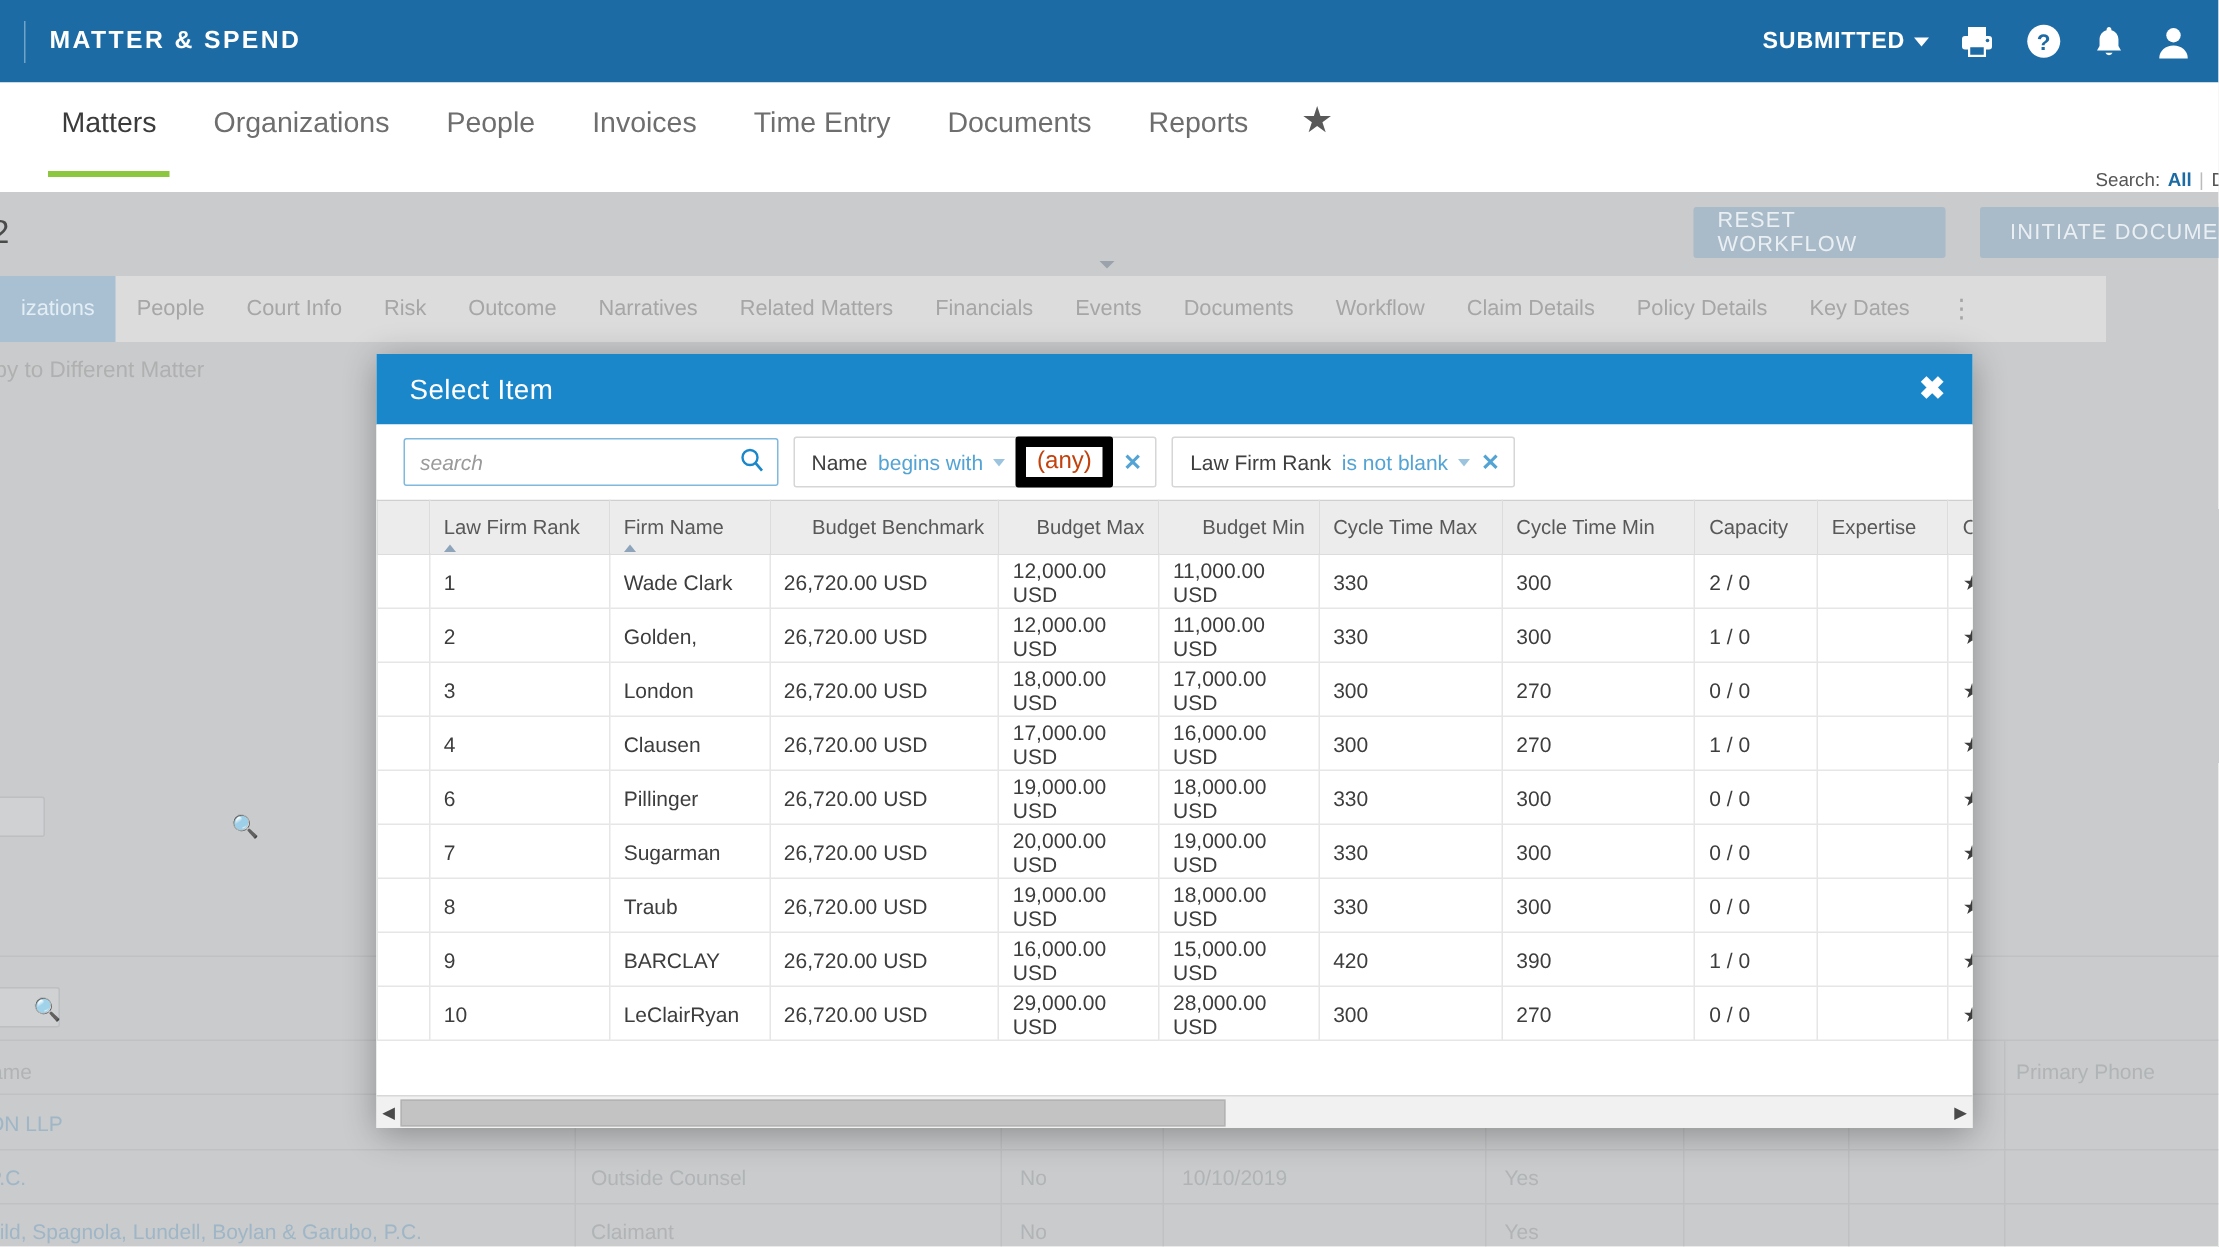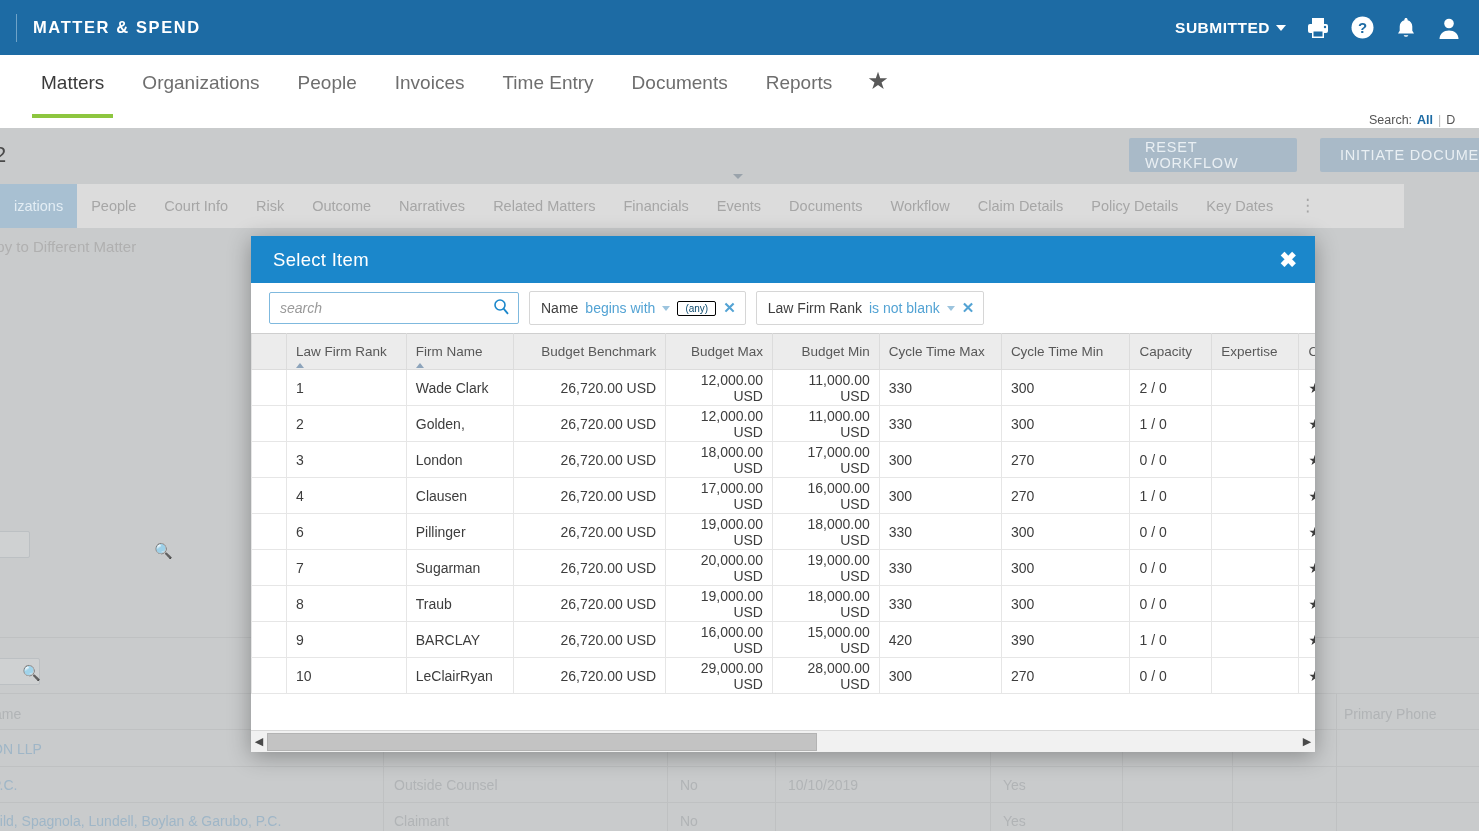--- a/index.html
+++ b/index.html
@@ -51,21 +51,21 @@
   .navtab.active { color: #3b3b3b; }
   .navtab.active::after {
     content: ""; position: absolute; left: 10px; right: 10px; bottom: 10px; height: 4px;
     background: #8dc63f;
   }
   .navstar { padding: 14px 12px 0 16px; color: #595959; font-size: 24px; line-height: 1; }
 
   .searchbox-wrap {
     position: absolute; right: 0; top: 58px; width: 110px;
   }
-  .search-line { font-size: 12.5px; color: #555; display: flex; gap: 5px; align-items: center; }
+  .search-line { font-size: 12.5px; color: #555; display: flex; gap: 5px; align-items: center; margin-left: 28px; }
   .search-line .all { color: #1d6ba4; font-weight: 600; }
   .search-line .sep { color: #bbb; }
   .search-field {
     margin-top: 6px; height: 27px; border: 1px solid #c9c9c9; border-radius: 3px;
     background: #fff; display: flex; align-items: center; padding-left: 8px;
     font-size: 13px; color: #8a8a8a; font-style: italic;
   }
 
   
   .body-grey {
@@ -138,42 +138,42 @@
   }
   .search-input .ph { font-size: 14px; color: #9a9a9a; font-style: italic; flex: 1; }
   .search-input .mag { color: #1b87cb; font-size: 15px; }
   .chip {
     height: 34px; border: 1px solid #d6d6d6; background: #fff; border-radius: 2px;
     display: flex; align-items: center; gap: 7px; padding: 0 9px 0 11px; font-size: 14px;
   }
   .chip .field { color: #3f3f3f; }
   .chip .op { color: #53a3d4; }
   .chip .vbox {
-    border: 1px solid #000000; padding: 1px 7px; color: #0c4a6e; font-size: 10px;
+    border: 7px solid #000000; padding: 1px 7px; color: #c2410c; font-size: 16px;
     border-radius: 2px; background: #fff;
   }
   .chip .xx { color: #53a3d4; font-size: 15px; font-weight: 600; }
 
   .grid-wrap { flex: 1 1 auto; position: relative; overflow: hidden; background: #fff; }
   table.grid { border-collapse: collapse; table-layout: fixed; width: 1200px; }
   table.grid th {
     background: #ececec; border: 1px solid #dcdcdc; border-top: 1px solid #cfcfcf;
     font-size: 13.5px; color: #585858; font-weight: 400; height: 36px;
     padding: 0 9px; text-align: left; position: relative; vertical-align: middle;
   }
   table.grid th.num { text-align: right; }
   table.grid th .sortmark {
     position: absolute; left: 9px; bottom: 1px; width: 0; height: 0;
     border-left: 4px solid transparent; border-right: 4px solid transparent; border-bottom: 5px solid #8da4bb;
   }
   table.grid td {
     border: 1px solid #e6e6e6; height: 36px; font-size: 14px; color: #3d3d3d;
     padding: 0 9px; vertical-align: middle; background: #fff;
   }
-  table.grid td.num { text-align: right; }
+  table.grid td.num { }
   col.c-sel  { width: 32px; }
   col.c-rank { width: 110px; }
   col.c-firm { width: 98px; }
   col.c-bb   { width: 140px; }
   col.c-bmax { width: 98px; }
   col.c-bmin { width: 98px; }
   col.c-ctmax{ width: 112px; }
   col.c-ctmin{ width: 118px; }
   col.c-cap  { width: 75px; }
   col.c-exp  { width: 80px; }

